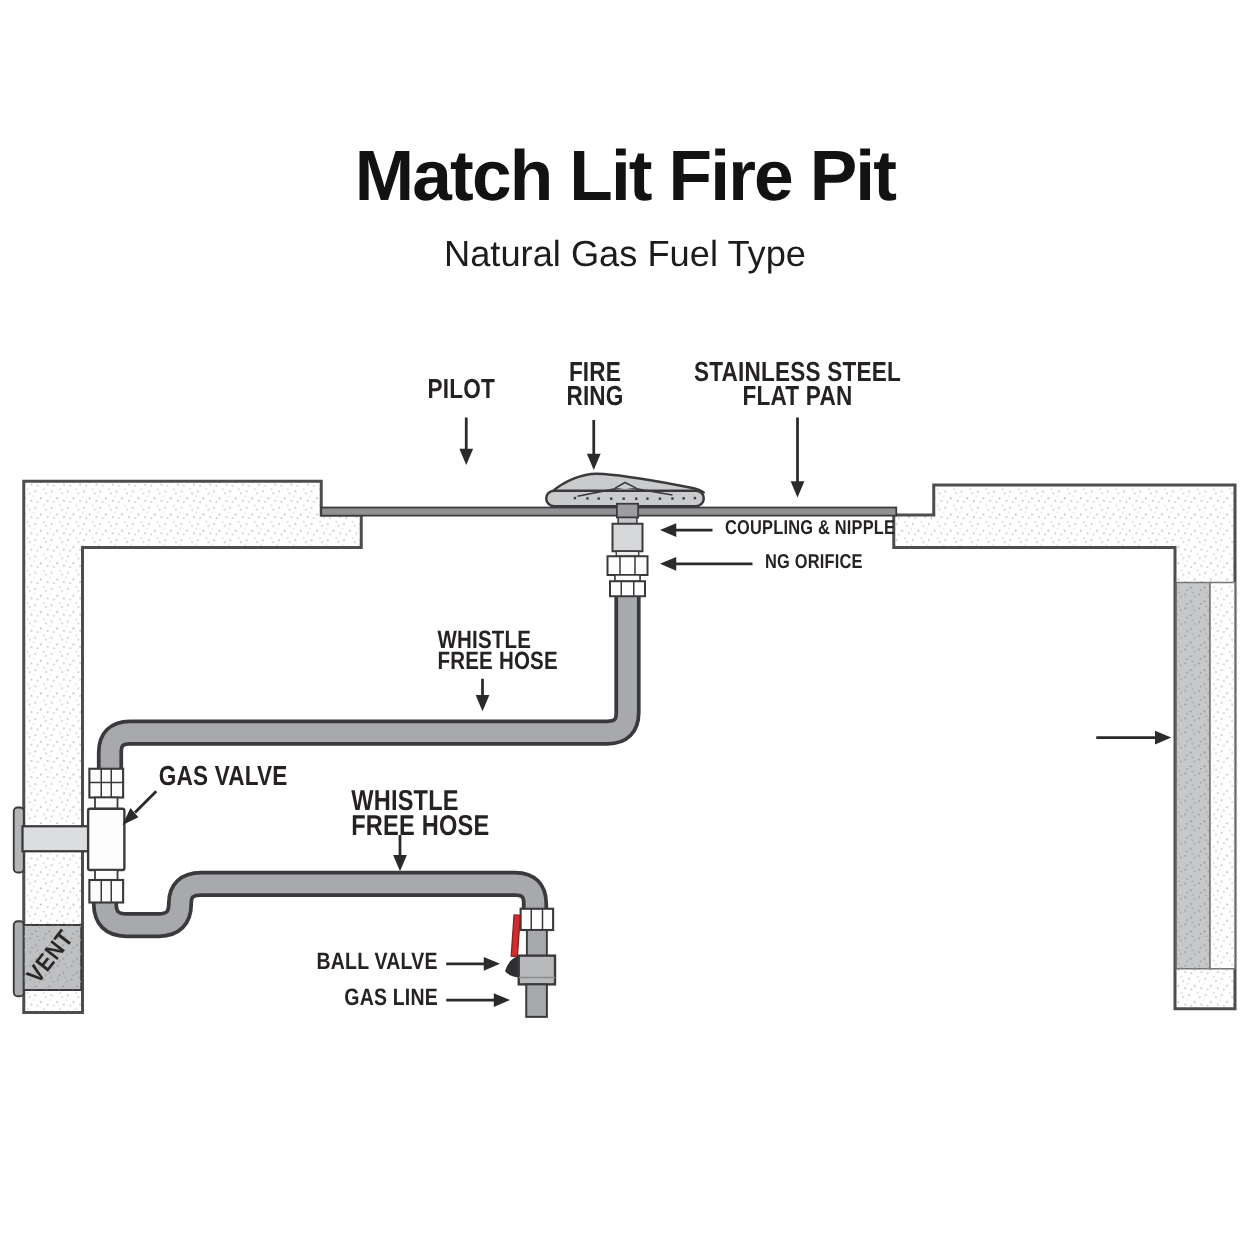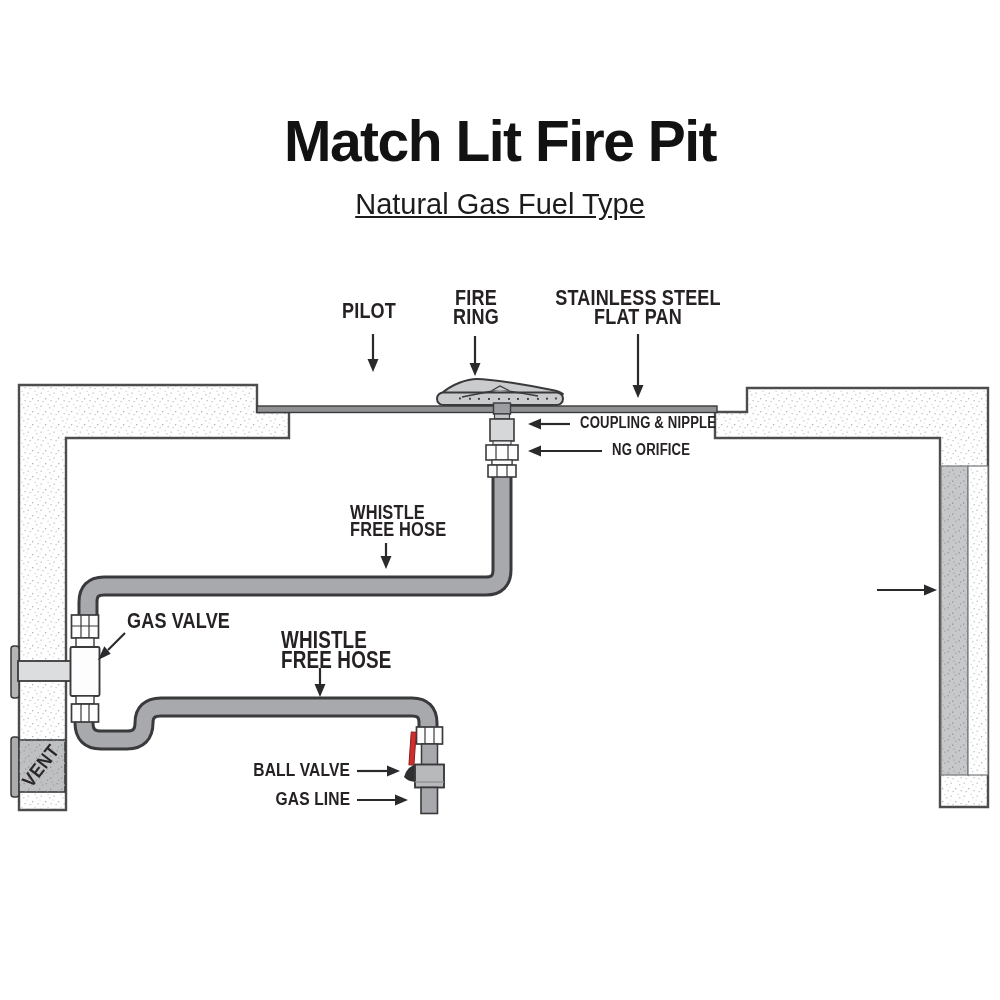--- a/index.html
+++ b/index.html
@@ -8,21 +8,21 @@
     font-family:"Liberation Sans",sans-serif;
   }
   .stage{position:absolute;inset:0;width:1000px;height:741px;}
   svg.diagram{position:absolute;left:0;top:0;}
   .title{
     position:absolute;left:500px;top:108px;transform:translateX(-50%);
     font-size:57px;font-weight:bold;letter-spacing:-1.5px;color:#121212;white-space:nowrap;
   }
   .subtitle{
     position:absolute;left:500px;top:188px;transform:translateX(-50%);
-    font-size:29px;font-weight:normal;color:#1c1c1c;white-space:nowrap;text-decoration:underline;
+    font-size:29px;font-weight:normal;color:#1c1c1c;white-space:nowrap;
   }
   .lbl{
     position:absolute;font-weight:bold;color:#262223;white-space:nowrap;
     line-height:0.86;letter-spacing:0.2px;
   }
   .lbl.center{transform:translateX(-50%) scaleX(0.82);transform-origin:center top;text-align:center;}
   .lbl.left{transform:scaleX(0.82);transform-origin:left top;text-align:left;}
   .lbl.right{transform:scaleX(0.82);transform-origin:right top;text-align:right;}
   .lbl .ln{display:block;}
   .vent-lbl{

